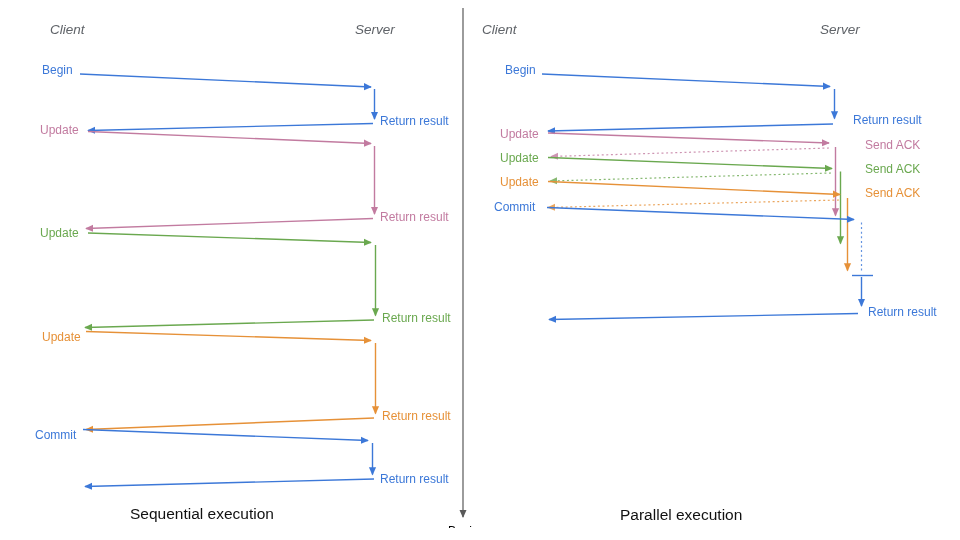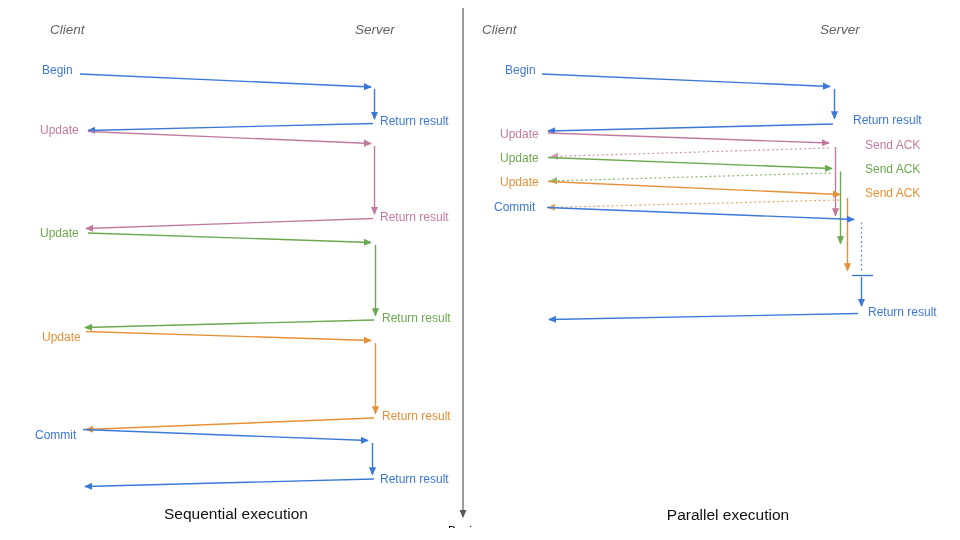--- a/index.html
+++ b/index.html
@@ -3,21 +3,21 @@
 <meta charset="utf-8">
 <style>
   html,body{margin:0;padding:0;background:#fff;}
   .canvas{
     position:relative;width:960px;height:528px;background:#ffffff;
     font-family:"Liberation Sans",sans-serif;overflow:hidden;
   }
   .arrows{position:absolute;left:0;top:0;width:960px;height:540px;}
   .lbl{position:absolute;font-size:12px;line-height:1.15;white-space:nowrap;}
   .hdr{position:absolute;font-size:13.5px;font-style:italic;color:#5f6368;white-space:nowrap;}
-  .cap{position:absolute;font-size:15.5px;color:#111111;text-align:center;white-space:nowrap;}
+  .cap{position:absolute;font-size:15.5px;color:#111111;white-space:nowrap;}
   .time{position:absolute;font-size:12px;color:#000000;white-space:nowrap;}
   .blue{color:#3c78d8;}
   .magenta{color:#c27ba0;}
   .green{color:#6aa84f;}
   .orange{color:#e69138;}
   .s{fill:none;stroke-width:1.4;}
   .s-blue{stroke:#3c78d8;}
   .s-magenta{stroke:#c27ba0;}
   .s-green{stroke:#6aa84f;}
   .s-orange{stroke:#e69138;}

